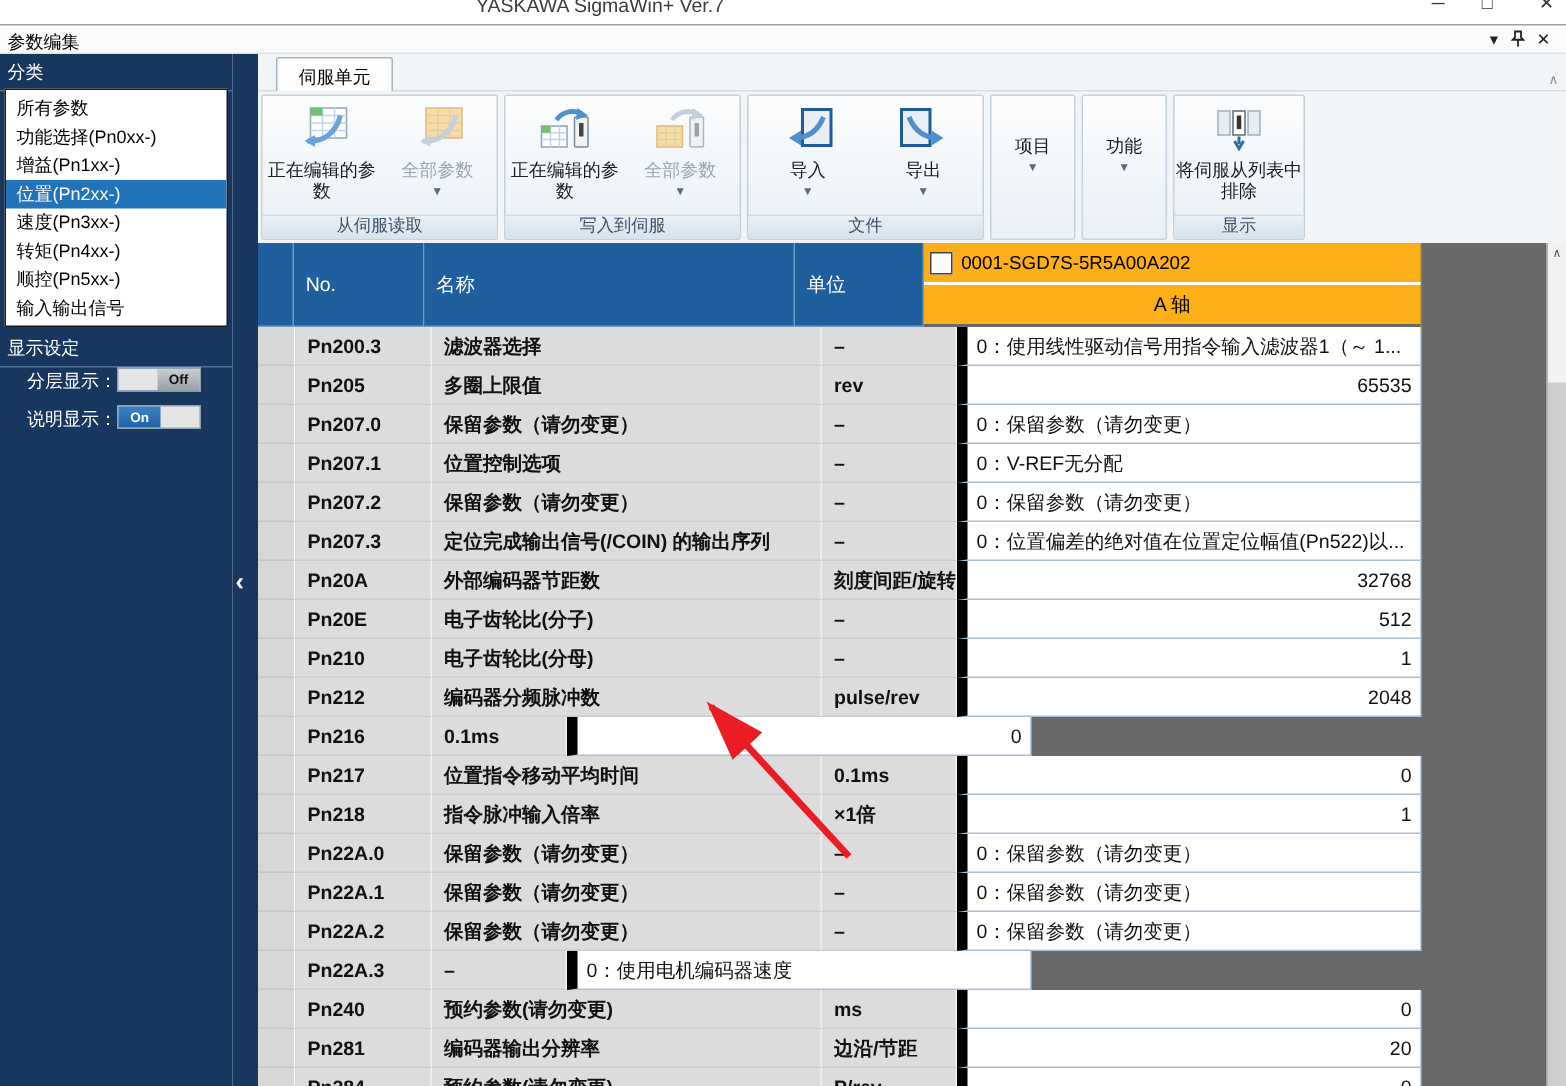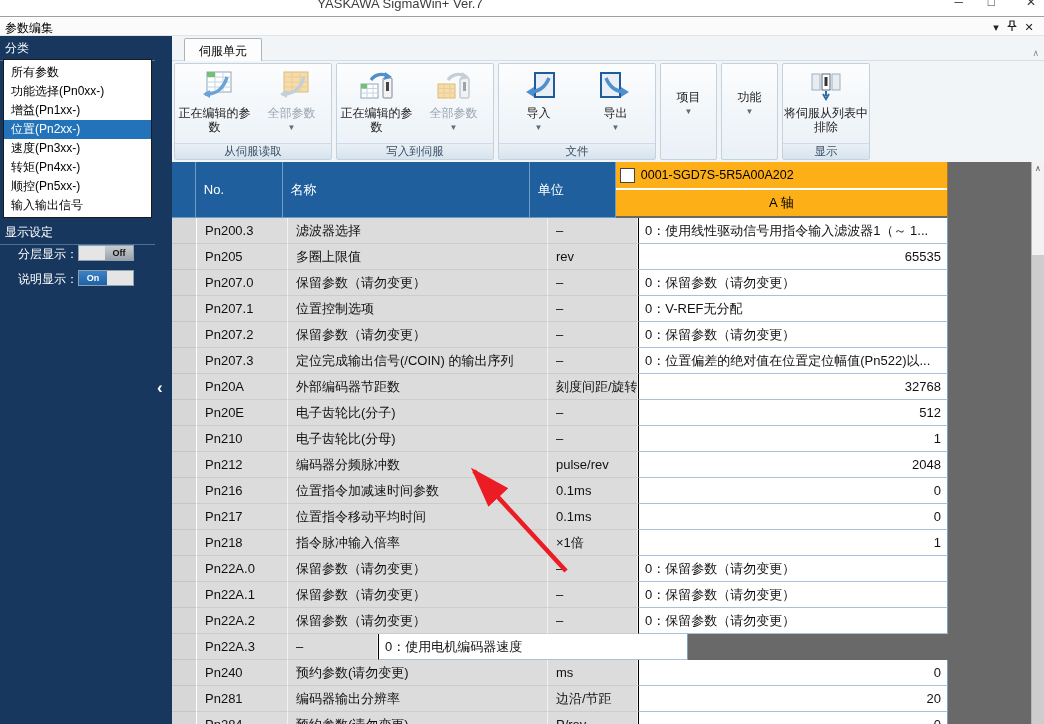--- a/index.html
+++ b/index.html
@@ -63,25 +63,25 @@
   .hc-sel { width:25px; padding-left:0; }
   .hc-no { width:91px; }
   .hc-name { width:260px; }
   .hc-unit { width:90px; }
   .hc-servo { width:350px; display:flex; flex-direction:column; border-right:1px solid #b0762a; }
   .servo-h1 { height:28px; background:#fcaf17; border-bottom:2px solid #fff; display:flex; align-items:center; color:#000; font-size:12.5px; }
   .servo-chk { width:15px; height:15px; background:#fff; border:1px solid #444; margin:0 6px 0 4px; }
   .servo-h2 { height:26px; background:#fcaf17; text-align:center; line-height:26px; font-size:13px; color:#000; }
   .trow { display:flex; height:26px; font-size:13px; color:#111; }
   .c-sel { width:25px; background:#d7d7d7; border-right:1px solid #fff; border-bottom:1px solid #c6c6c6; }
-  .c-no, .c-name, .c-unit { background:#dcdcdc; padding-left:8px; line-height:25px; border-right:1px solid #f2f2f2; border-bottom:1px solid #cccccc; white-space:nowrap; overflow:hidden; }
+  .c-no, .c-name, .c-unit { background:#dcdcdc; padding-left:8px; line-height:25px; border-right:1px solid #f2f2f2; border-bottom:1px solid #cccccc; white-space:nowrap; overflow:hidden;font-weight:bold; }
   .c-no { width:91px; }
   .c-name { width:260px; }
   .c-unit { width:90px; }
-  .c-val { width:310px; background:#fff; border-left:1px solid #000000; border-right:1px solid #7aa0c4; border-bottom:1px solid #a9c0d8; line-height:25px; padding:0 6px; white-space:nowrap; overflow:hidden; }
+  .c-val { width:310px; background:#fff; border-left:7px solid #000000; border-right:1px solid #7aa0c4; border-bottom:1px solid #a9c0d8; line-height:25px; padding:0 6px; white-space:nowrap; overflow:hidden; }
   .c-val.right { text-align:right; }
 
   
   #vscroll { position:absolute; right:0; top:0; width:13px; height:562px; background:#cdcdcd; border-left:1px solid #b5b5b5; }
   #vscroll-top { position:absolute; top:0; left:0; width:12px; height:93px; background:#f2f2f2; }
   #vscroll-up { position:absolute; top:2px; left:0; width:12px; text-align:center; font-size:8px; color:#555; }
 
   
   #arrow-overlay { position:absolute; left:0; top:0; width:1044px; height:724px; pointer-events:none; z-index:60; }
 </style>
@@ -361,21 +361,20 @@
           <div class="trow">
             <div class="c-sel"></div>
             <div class="c-no">Pn212</div>
             <div class="c-name">编码器分频脉冲数</div>
             <div class="c-unit">pulse/rev</div>
             <div class="c-val right">2048</div>
           </div>
           <div class="trow">
             <div class="c-sel"></div>
             <div class="c-no">Pn216</div>
-            <div class="c-name">位置指令加减速时间参数</div>
             <div class="c-unit">0.1ms</div>
             <div class="c-val right">0</div>
           </div>
           <div class="trow">
             <div class="c-sel"></div>
             <div class="c-no">Pn217</div>
             <div class="c-name">位置指令移动平均时间</div>
             <div class="c-unit">0.1ms</div>
             <div class="c-val right">0</div>
           </div>

